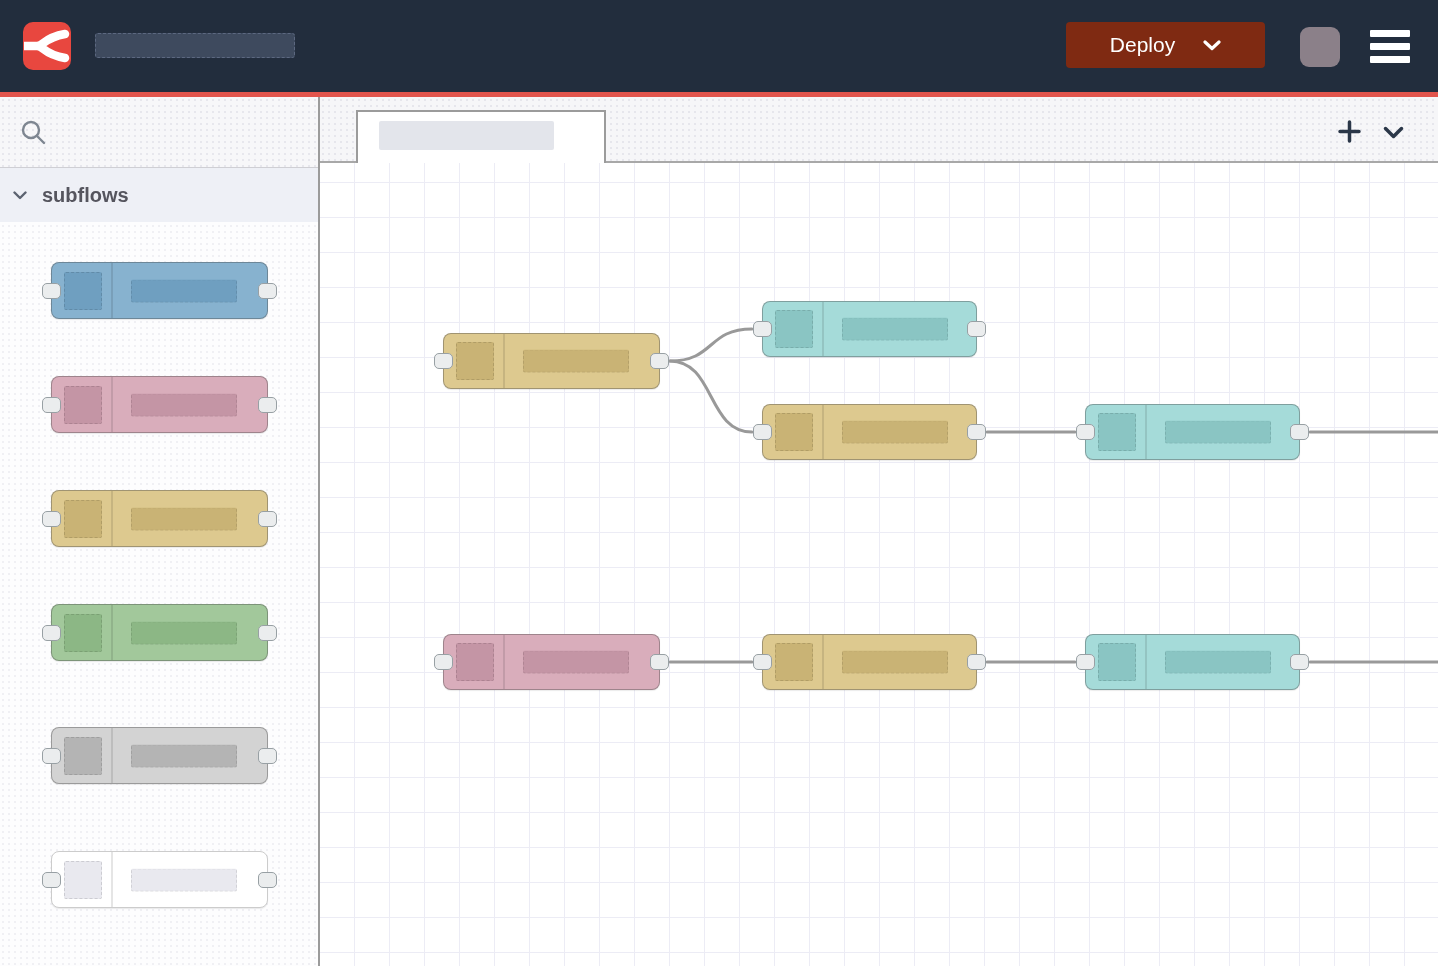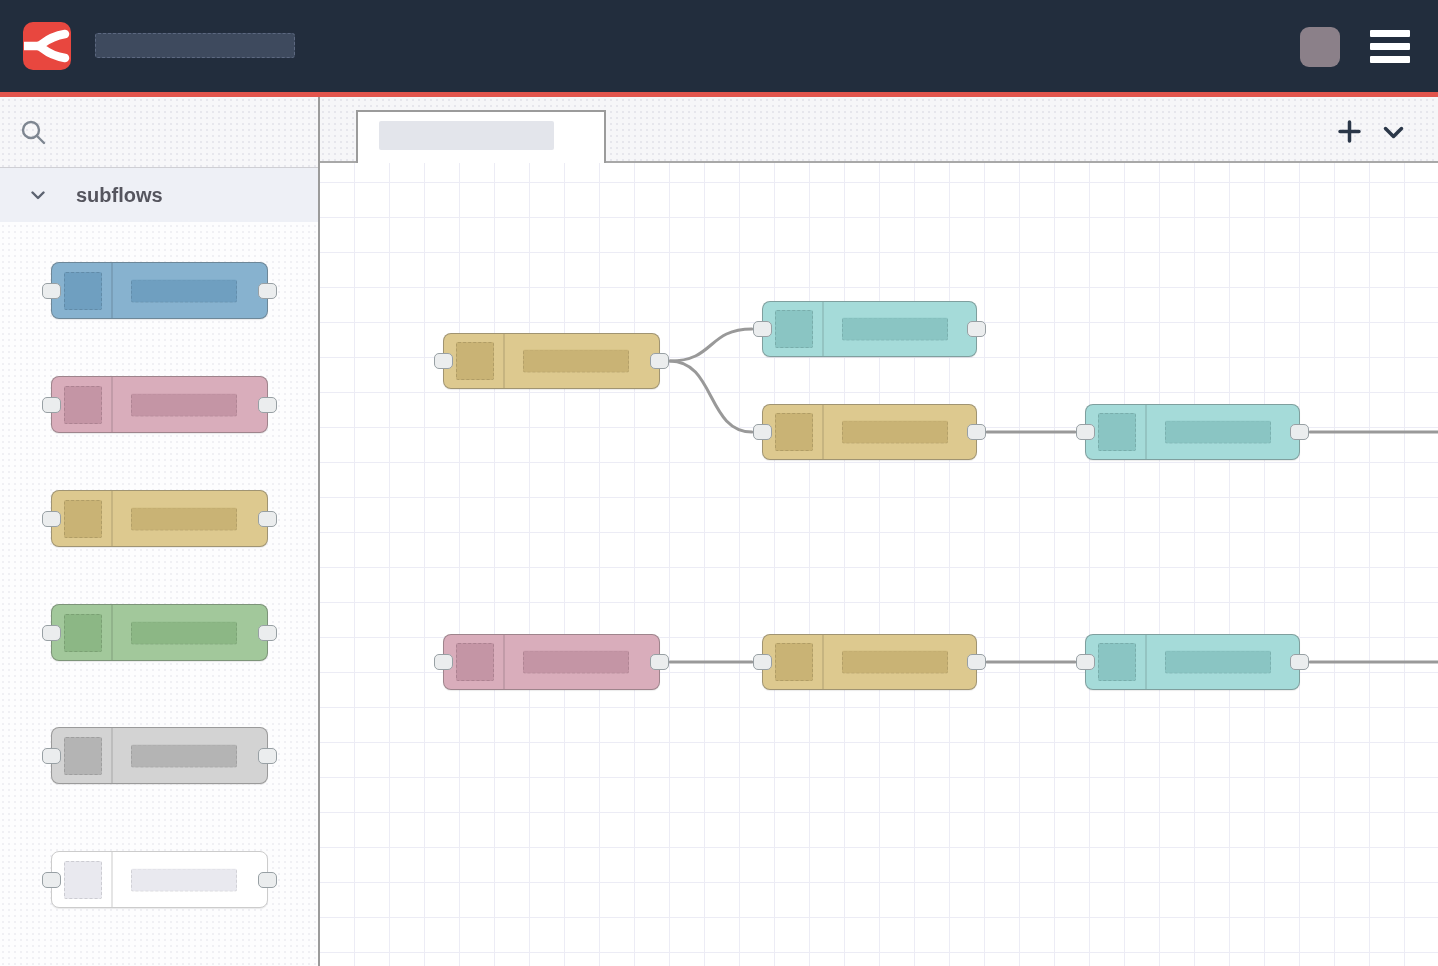--- a/index.html
+++ b/index.html
@@ -28,22 +28,22 @@
   .hamburger{display:flex;flex-direction:column;justify-content:space-between;height:33px}
   .hamburger span{display:block;height:7px;background:#fff;border-radius:1px}
 
   
   #sidebar{position:absolute;left:0;top:97px;width:320px;bottom:0;box-sizing:border-box;
         border-right:2px solid #9b9b9b;background-color:#fdfdfe;
         background-image:radial-gradient(#f0f0f4 0.9px, transparent 1px);background-size:6px 6px;z-index:5}
   .search-strip{height:71px;border-bottom:1px solid #cfcfd4;display:flex;align-items:center;
         padding-left:20px;box-sizing:border-box;background-color:#f7f7f9;
         background-image:radial-gradient(#e7e7ed 1px, transparent 1.1px);background-size:6px 6px;cursor:text}
-  .section-header{height:54px;background:var(--section-bg);display:flex;align-items:center;gap:31px;
-        padding-left:31px;font-size:20px;font-weight:600;color:#55555e;cursor:pointer}
+  .section-header{height:54px;background:var(--section-bg);display:flex;align-items:center;gap:15px;
+        padding-left:13px;font-size:20px;font-weight:600;color:#55555e;cursor:pointer}
 
   
   .nodebox{position:absolute;border:1px solid rgba(70,70,70,.4);border-radius:8px;box-sizing:border-box;
         box-shadow:0 1px 1px rgba(0,0,0,.08);cursor:pointer}
   .nodebox .icon-sq{position:absolute;left:12px;top:50%;transform:translateY(-50%);width:38px;height:38px;
         border:1px dashed rgba(0,0,0,.12);border-radius:2px;box-sizing:border-box}
   .nodebox .divider{position:absolute;left:59px;top:0;bottom:0;width:2px;background:rgba(0,0,0,.10)}
   .nodebox .label-skel{position:absolute;left:79px;top:50%;transform:translateY(-50%);width:106px;height:23px;
         border:1px dashed rgba(0,0,0,.10);border-radius:2px;box-sizing:border-box}
   .port{position:absolute;width:19px;height:16px;background:var(--port-bg);
@@ -74,20 +74,26 @@
 </head>
 <body>
 
 <header id="header">
   <div class="logo">
     <svg width="46" height="46" viewBox="0 0 46 46">
       <path d="M-2 23 H13 M13 23 C20 23 19 15 41 11 M13 23 C20 23 19 31 41 35" stroke="#fff" stroke-width="8.5" fill="none" stroke-linecap="round" stroke-linejoin="round"></path>
     </svg>
   </div>
   <div class="title-skel"></div>
+  <button class="deploy">
+    <span>Deploy</span>
+    <svg width="18" height="11" viewBox="0 0 18 11">
+      <path d="M2 2 L9 8.5 L16 2" stroke="#fff" stroke-width="3.2" fill="none" stroke-linecap="round" stroke-linejoin="round"></path>
+    </svg>
+  </button>
   <button class="avatar"></button>
   <button class="menu-btn">
     <span class="hamburger">
       <span></span>
         <span></span>
         <span></span>
     </span>
   </button>
 </header>
 

